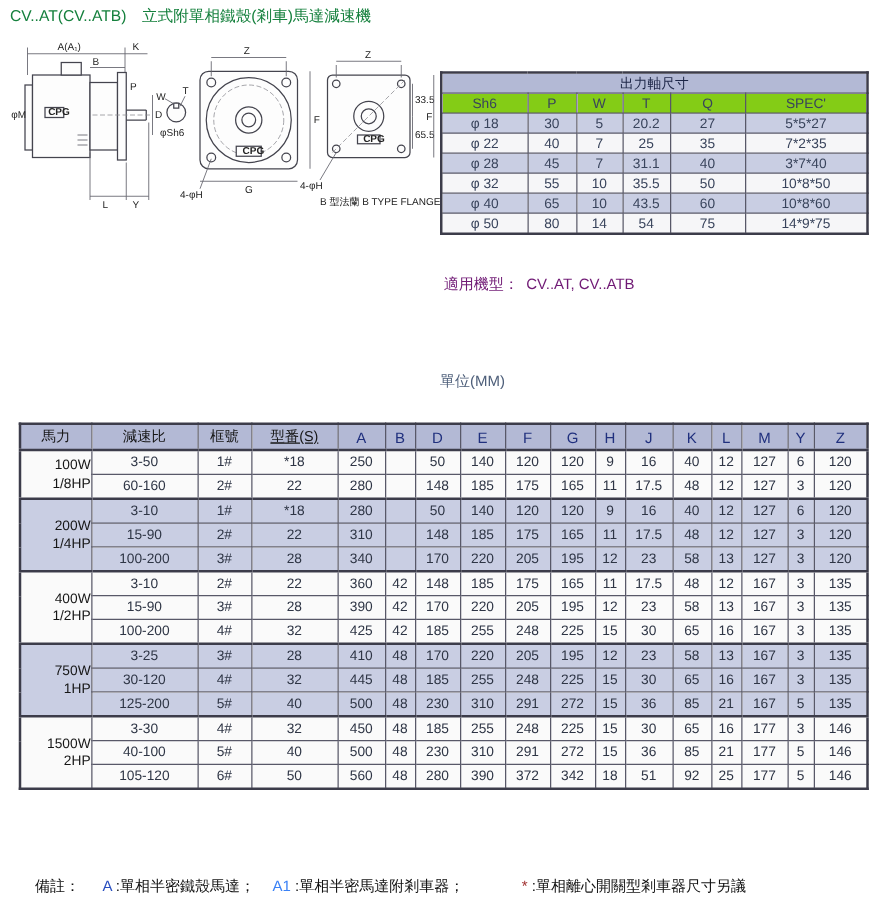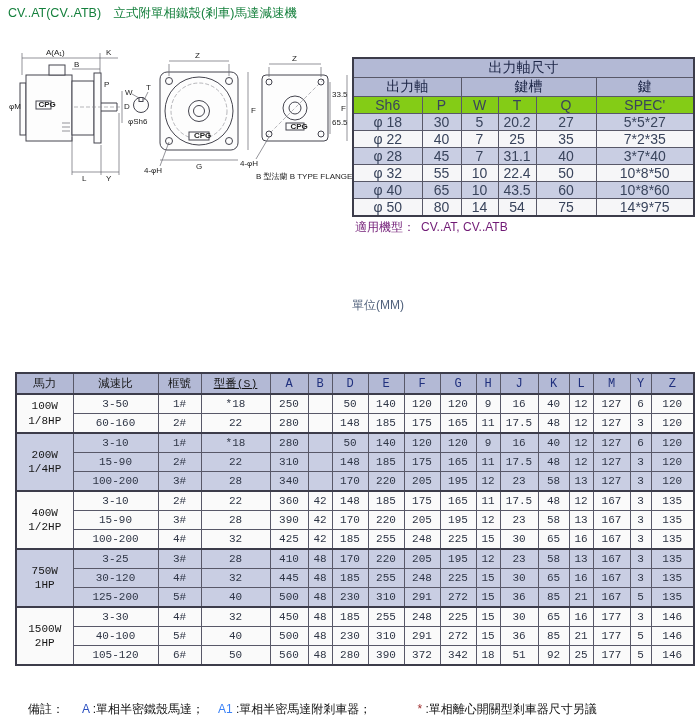--- a/index.html
+++ b/index.html
@@ -8,56 +8,56 @@
     --plain-bg:#fafafa;
     --table-border:#585868;
     --table-border-dark:#3c3c4a;
     --letter-header-text:#20307e;
   }
   html,body{margin:0;padding:0;background:#fff;}
   .page{position:relative;width:700px;height:725px;background:#ffffff;
         font-family:"Liberation Sans","DejaVu Sans",sans-serif;overflow:hidden;}
   .page-title{position:absolute;left:8px;top:5px;font-size:12.5px;color:#15803d;white-space:nowrap;}
 
-  .drawing{position:absolute;left:8px;top:45px;width:345px;height:140px;}
+  .drawing{position:absolute;left:8px;top:30px;width:345px;height:140px;}
   .drawing svg{display:block;}
   .drawing text{font-family:"Liberation Sans","DejaVu Sans",sans-serif;font-size:8px;fill:#222;}
   .part{stroke:#44444e;stroke-width:1;fill:#fdfdfd;}
   .dim{stroke:#66666f;stroke-width:0.7;fill:none;}
   .dash{stroke:#88888f;stroke-width:0.6;stroke-dasharray:4 2;fill:none;}
   .tiny{font-size:6.5px;}
   .cap{font-size:7.5px;fill:#111;}
   .logo-txt{font-size:4.5px;fill:#333;font-weight:bold;}
 
   table{border-collapse:collapse;table-layout:fixed;}
   th,td{padding:0;text-align:center;font-weight:normal;overflow:hidden;white-space:nowrap;}
 
-  .shaft-table{position:absolute;left:352px;top:57px;width:341px;font-size:14px;
+  .shaft-table{position:absolute;left:352px;top:57px;width:341px;font-size:11px;
                border:2px solid var(--table-border-dark);}
   .shaft-table th,.shaft-table td{border:1px solid var(--table-border);height:15px;color:#39445c;}
   .shaft-table .hdr{background:var(--header-bg);color:#1c2546;}
   .shaft-table .col-hdr{background:#84cc16;color:#39445c;}
   .shaft-table .row-blue td{background:var(--band-bg);}
   .shaft-table .row-light td{background:#f6f6f8;}
 
   .applicable{position:absolute;left:355px;top:219px;font-size:12px;color:#701a75;}
   .applicable .lbl{margin-right:6px;}
   .unit-label{position:absolute;left:352px;top:297px;font-size:12px;color:#4e5f7a;}
 
-  .main-table{position:absolute;left:15px;top:372px;width:678px;font-size:11px;
-              border:2px solid var(--table-border-dark);font-family:Liberation Mono, monospace;}
+  .main-table{position:absolute;left:15px;top:338px;width:678px;font-size:11px;
+              border:2px solid var(--table-border-dark);}
   .main-table th,.main-table td{border:1px solid var(--table-border);height:18px;color:#2e3545;}
   .main-table th{background:var(--header-bg);height:19px;}
   .main-table th.cn{color:#161616;font-size:11.5px;}
   .main-table th.letter{color:var(--letter-header-text);font-size:12px;}
   .main-table th.u{text-decoration:underline;}
   .main-table .row-band td{background:var(--band-bg);}
   .main-table .row-plain td{background:var(--plain-bg);}
   .main-table .group-start td{border-top:2px solid var(--table-border-dark);}
-  .main-table .power-cell{color:#161616;line-height:1.3;font-size:11px;}
+  .main-table .power-cell{color:#161616;line-height:1.3;font-size:11px;text-align:right;}
 
   .footnote{position:absolute;left:28px;top:701px;font-size:12px;color:#111;white-space:nowrap;}
   .footnote .note-label{margin-right:18px;text-align:center;}
   .note-item{margin-right:14px;}
   #note-items .note-item:nth-child(2){margin-right:46px;}
 </style>
 </head>
 <body>
 
 <div class="page">
@@ -180,25 +180,20 @@
         <col style="width:37px">
       <col style="width:38px">
         <col style="width:60px">
         <col style="width:98px">
     </colgroup>
     <thead id="shaft-head">
         <tr>
           <th class="hdr" colspan="6">出力軸尺寸</th>
         </tr>
         <tr>
-          <th class="hdr" colspan="2">出力軸</th>
-          <th class="hdr" colspan="3">鍵槽</th>
-          <th class="hdr" colspan="1">鍵</th>
-        </tr>
-        <tr>
           <th class="col-hdr">Sh6</th>
           <th class="col-hdr">P</th>
           <th class="col-hdr">W</th>
           <th class="col-hdr">T</th>
           <th class="col-hdr">Q</th>
           <th class="col-hdr">SPEC'</th>
         </tr>
       </thead>
     <tbody id="shaft-body">
         <tr class="row-blue">
@@ -222,21 +217,21 @@
           <td>45</td>
           <td>7</td>
           <td>31.1</td>
           <td>40</td>
           <td>3*7*40</td>
         </tr>
         <tr class="row-light">
           <td>φ 32</td>
           <td>55</td>
           <td>10</td>
-          <td>22.4</td>
+          <td>35.5</td>
           <td>50</td>
           <td>10*8*50</td>
         </tr>
         <tr class="row-blue">
           <td>φ 40</td>
           <td>65</td>
           <td>10</td>
           <td>43.5</td>
           <td>60</td>
           <td>10*8*60</td>

